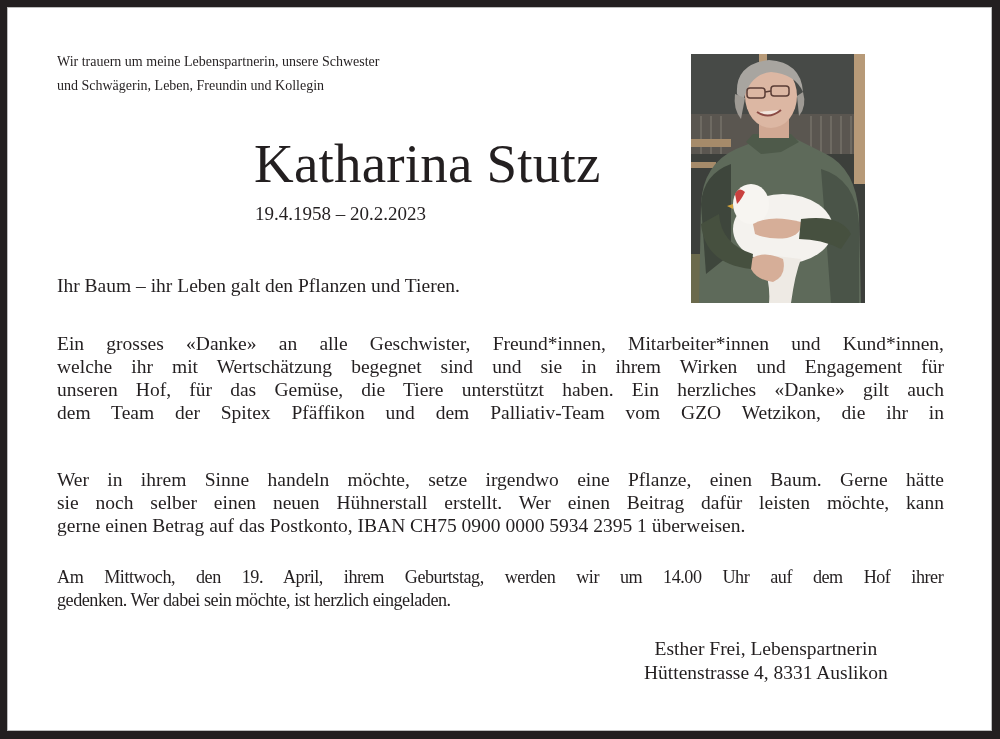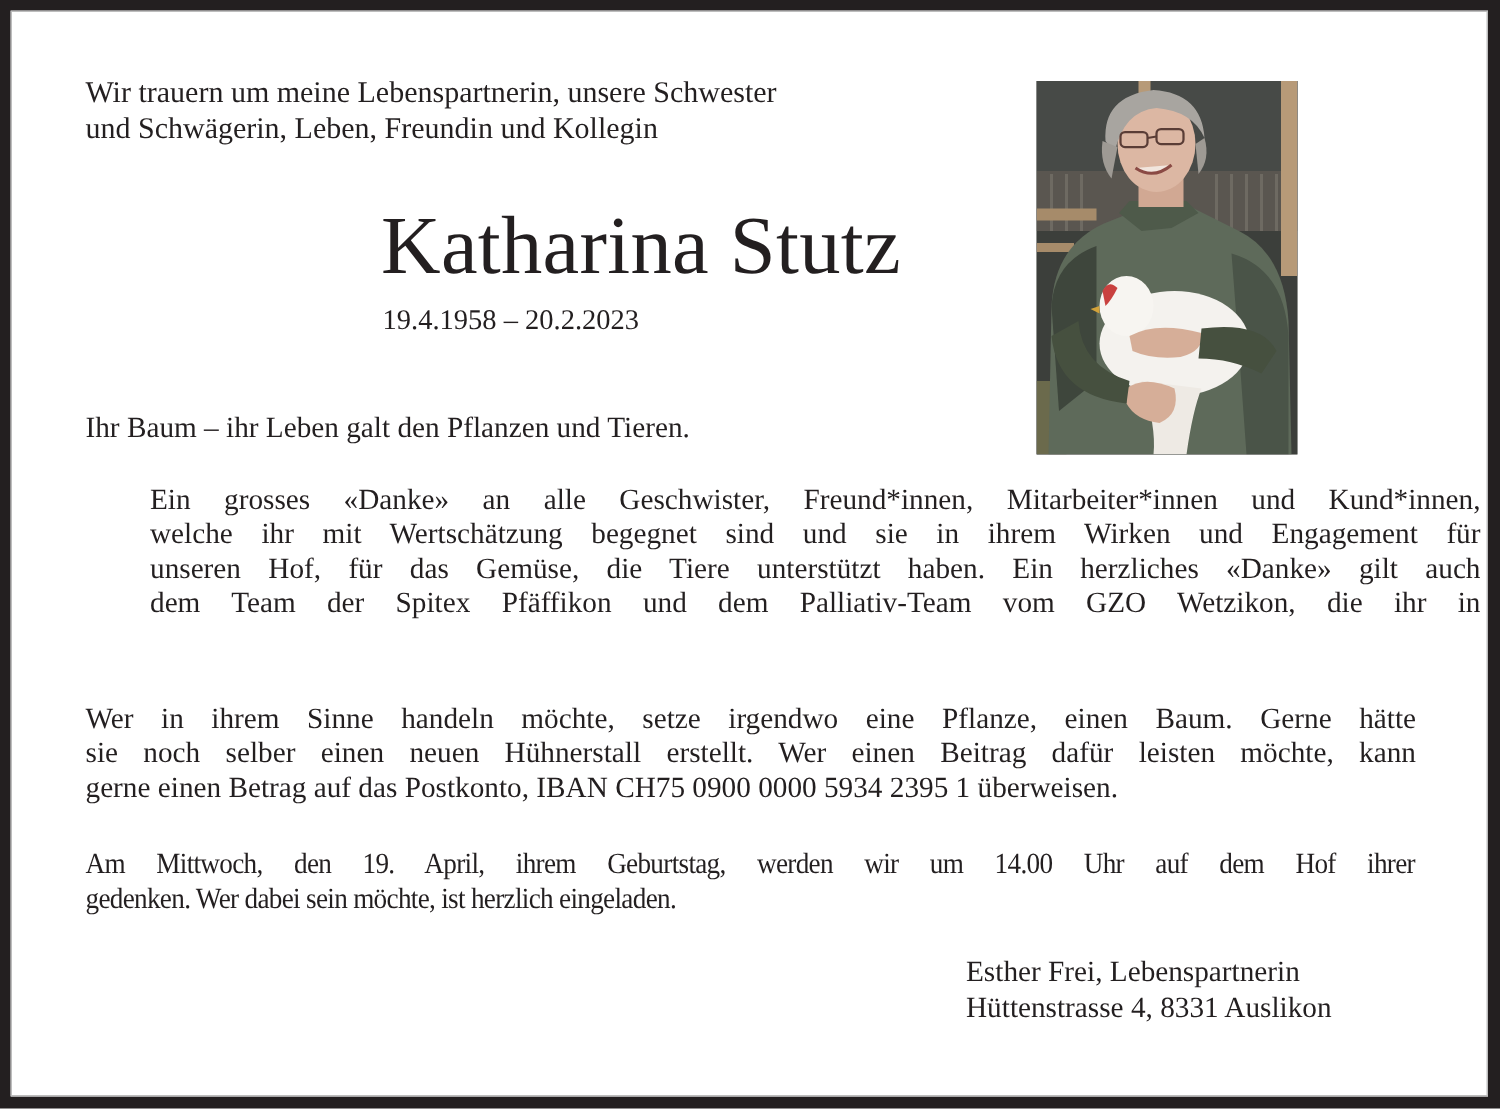--- a/index.html
+++ b/index.html
@@ -22,21 +22,21 @@
       width: 985px;
       height: 724px;
       background: #ffffff;
       box-shadow: inset 0 0 0 1px #bdbdbd;
     }
     .intro {
       position: absolute;
       left: 50px;
       top: 43px;
       width: 600px;
-      font-size: 20px;
+      font-size: 14px;
       line-height: 24px;
       margin: 0;
     }
     .intro span { display: block; white-space: nowrap; }
     .name {
       position: absolute;
       left: 247px;
       top: 131px;
       font-size: 55px;
       line-height: 52px;
@@ -77,32 +77,32 @@
       display: block;
       text-align: justify;
       text-align-last: justify;
       white-space: nowrap;
       height: 23px;
     }
     .line.last {
       text-align-last: left;
     }
     .p-motto { top: 267px; }
-    .p-thanks { top: 315px; margin-left: 43px; }
+    .p-thanks { top: 325px; }
     .p-donate { top: 461px; }
     .p-event { top: 558px; font-family: "Liberation Serif", serif; letter-spacing: -0.5px; }
     .p-event .line { transform: scaleX(0.93); transform-origin: left; width: 953px; }
     .signature {
       position: absolute;
       left: 637px;
       top: 630px;
       font-size: 19.5px;
       line-height: 24px;
     }
-    .signature span { display: block; white-space: nowrap; }
+    .signature span { display: block; white-space: nowrap; text-align: center; }
   </style>
 </head>
 <body>
 
 <div class="notice">
 
   <p class="intro">
     <span>Wir trauern um meine Lebenspartnerin, unsere Schwester</span>
     <span>und Schwägerin, Leben, Freundin und Kollegin</span>
   </p>

